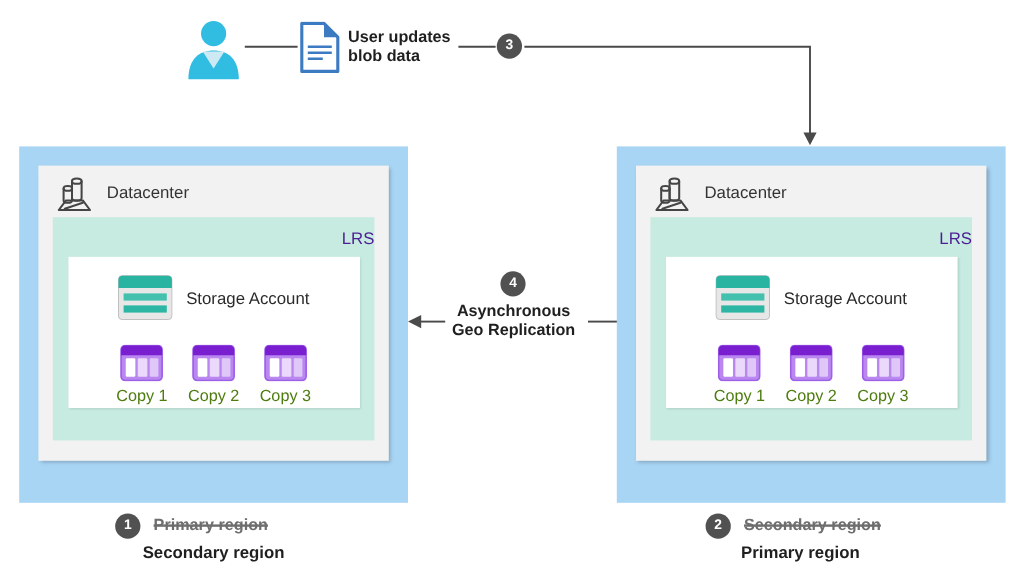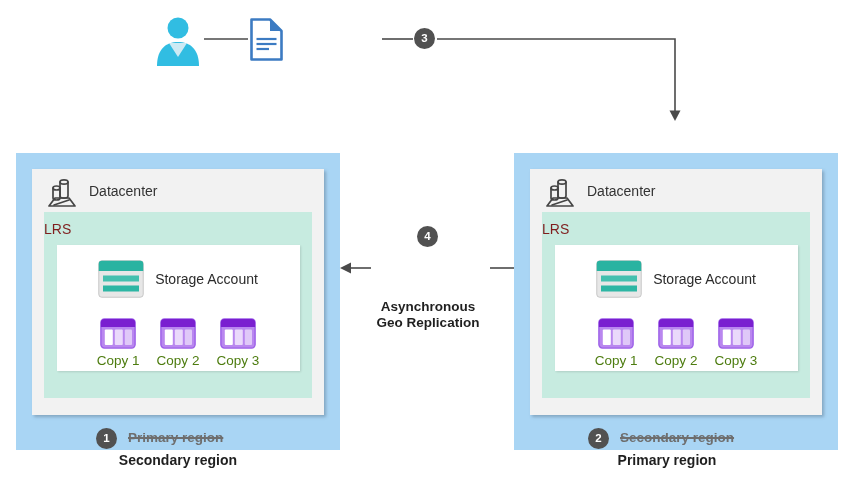--- a/index.html
+++ b/index.html
@@ -21,35 +21,35 @@
     width:21px;height:21px;border-radius:50%;background:#515151;color:#ffffff;
     font-size:11.5px;font-weight:700;text-align:center;line-height:21px;
   }
   .badge3{left:414px;top:28px;}
   .badge4{left:417px;top:226px;}
   .badge1{left:96px;top:428px;}
   .badge2{left:588px;top:428px;}
 
   
   .repl-label{left:353px;top:251px;width:150px;text-align:center;
-    font-size:13.5px;font-weight:700;line-height:16px;color:#1f1f1f;margin-top:48px;}
-
-  
-  .region{top:122px;width:324px;height:297px;background:#a9d5f4;margin-top:31px;}
+    font-size:13.5px;font-weight:700;line-height:16px;color:#1f1f1f;}
+
+  
+  .region{top:122px;width:324px;height:297px;background:#a9d5f4;}
   .region-left{left:16px;}
   .region-right{left:514px;}
   .dc{
     margin:16px auto 0 auto;width:292px;height:246px;background:#f2f2f2;
     box-shadow:2px 2px 3px rgba(60,80,100,0.35);
   }
   .dc-header{height:43px;display:flex;align-items:center;padding-left:14px;}
   .dc-icon{width:32px;height:34px;margin-top:2px;}
   .dc-label{margin-left:11px;font-size:14px;color:#333333;}
   .lrs{margin:0 12px;width:268px;height:186px;background:#c7ebe0;}
-  .lrs-label{height:33px;line-height:35px;text-align:left;font-size:14px;color:#7f1d1d;border-radius:12px;}
+  .lrs-label{height:33px;line-height:35px;text-align:right;font-size:14px;color:#4c1d95;border-radius:12px;}
   .inner{
     margin:0 auto;width:243px;height:126px;background:#ffffff;
     box-shadow:1px 1px 2px rgba(0,0,0,0.12);
     display:flex;flex-direction:column;align-items:center;
   }
   .storage-row{margin-top:15px;display:flex;align-items:center;}
   .storage-icon{width:46px;height:38px;}
   .storage-label{margin-left:11px;font-size:14px;color:#2b2b2b;}
   .copies{margin-top:20px;display:flex;gap:17px;}
   .copy{display:flex;flex-direction:column;align-items:center;}
@@ -99,20 +99,24 @@
       <path d="M2.5 1.5 H21 L32.5 13 V41.5 H2.5 Z" fill="#ffffff" stroke="#3c7bc2" stroke-width="2.6" stroke-linejoin="round"></path>
       <path d="M21 1.5 L32.5 13 H21 Z" fill="#3c7bc2"></path>
       <g stroke="#3c7bc2" stroke-width="2.2">
         <path d="M7.5 21 H27.5"></path>
         <path d="M7.5 26 H27.5"></path>
         <path d="M7.5 31 H20"></path>
       </g>
     </svg>
   </span>
 
+  <div class="abs top-label">
+    <div>User updates</div>
+    <div>blob data</div>
+  </div>
 
   <div class="abs badge badge3">3</div>
 
   <div class="abs badge badge4">4</div>
   <div class="abs repl-label">
     <div>Asynchronous</div>
     <div>Geo Replication</div>
   </div>
 
   <div class="abs region region-left">

